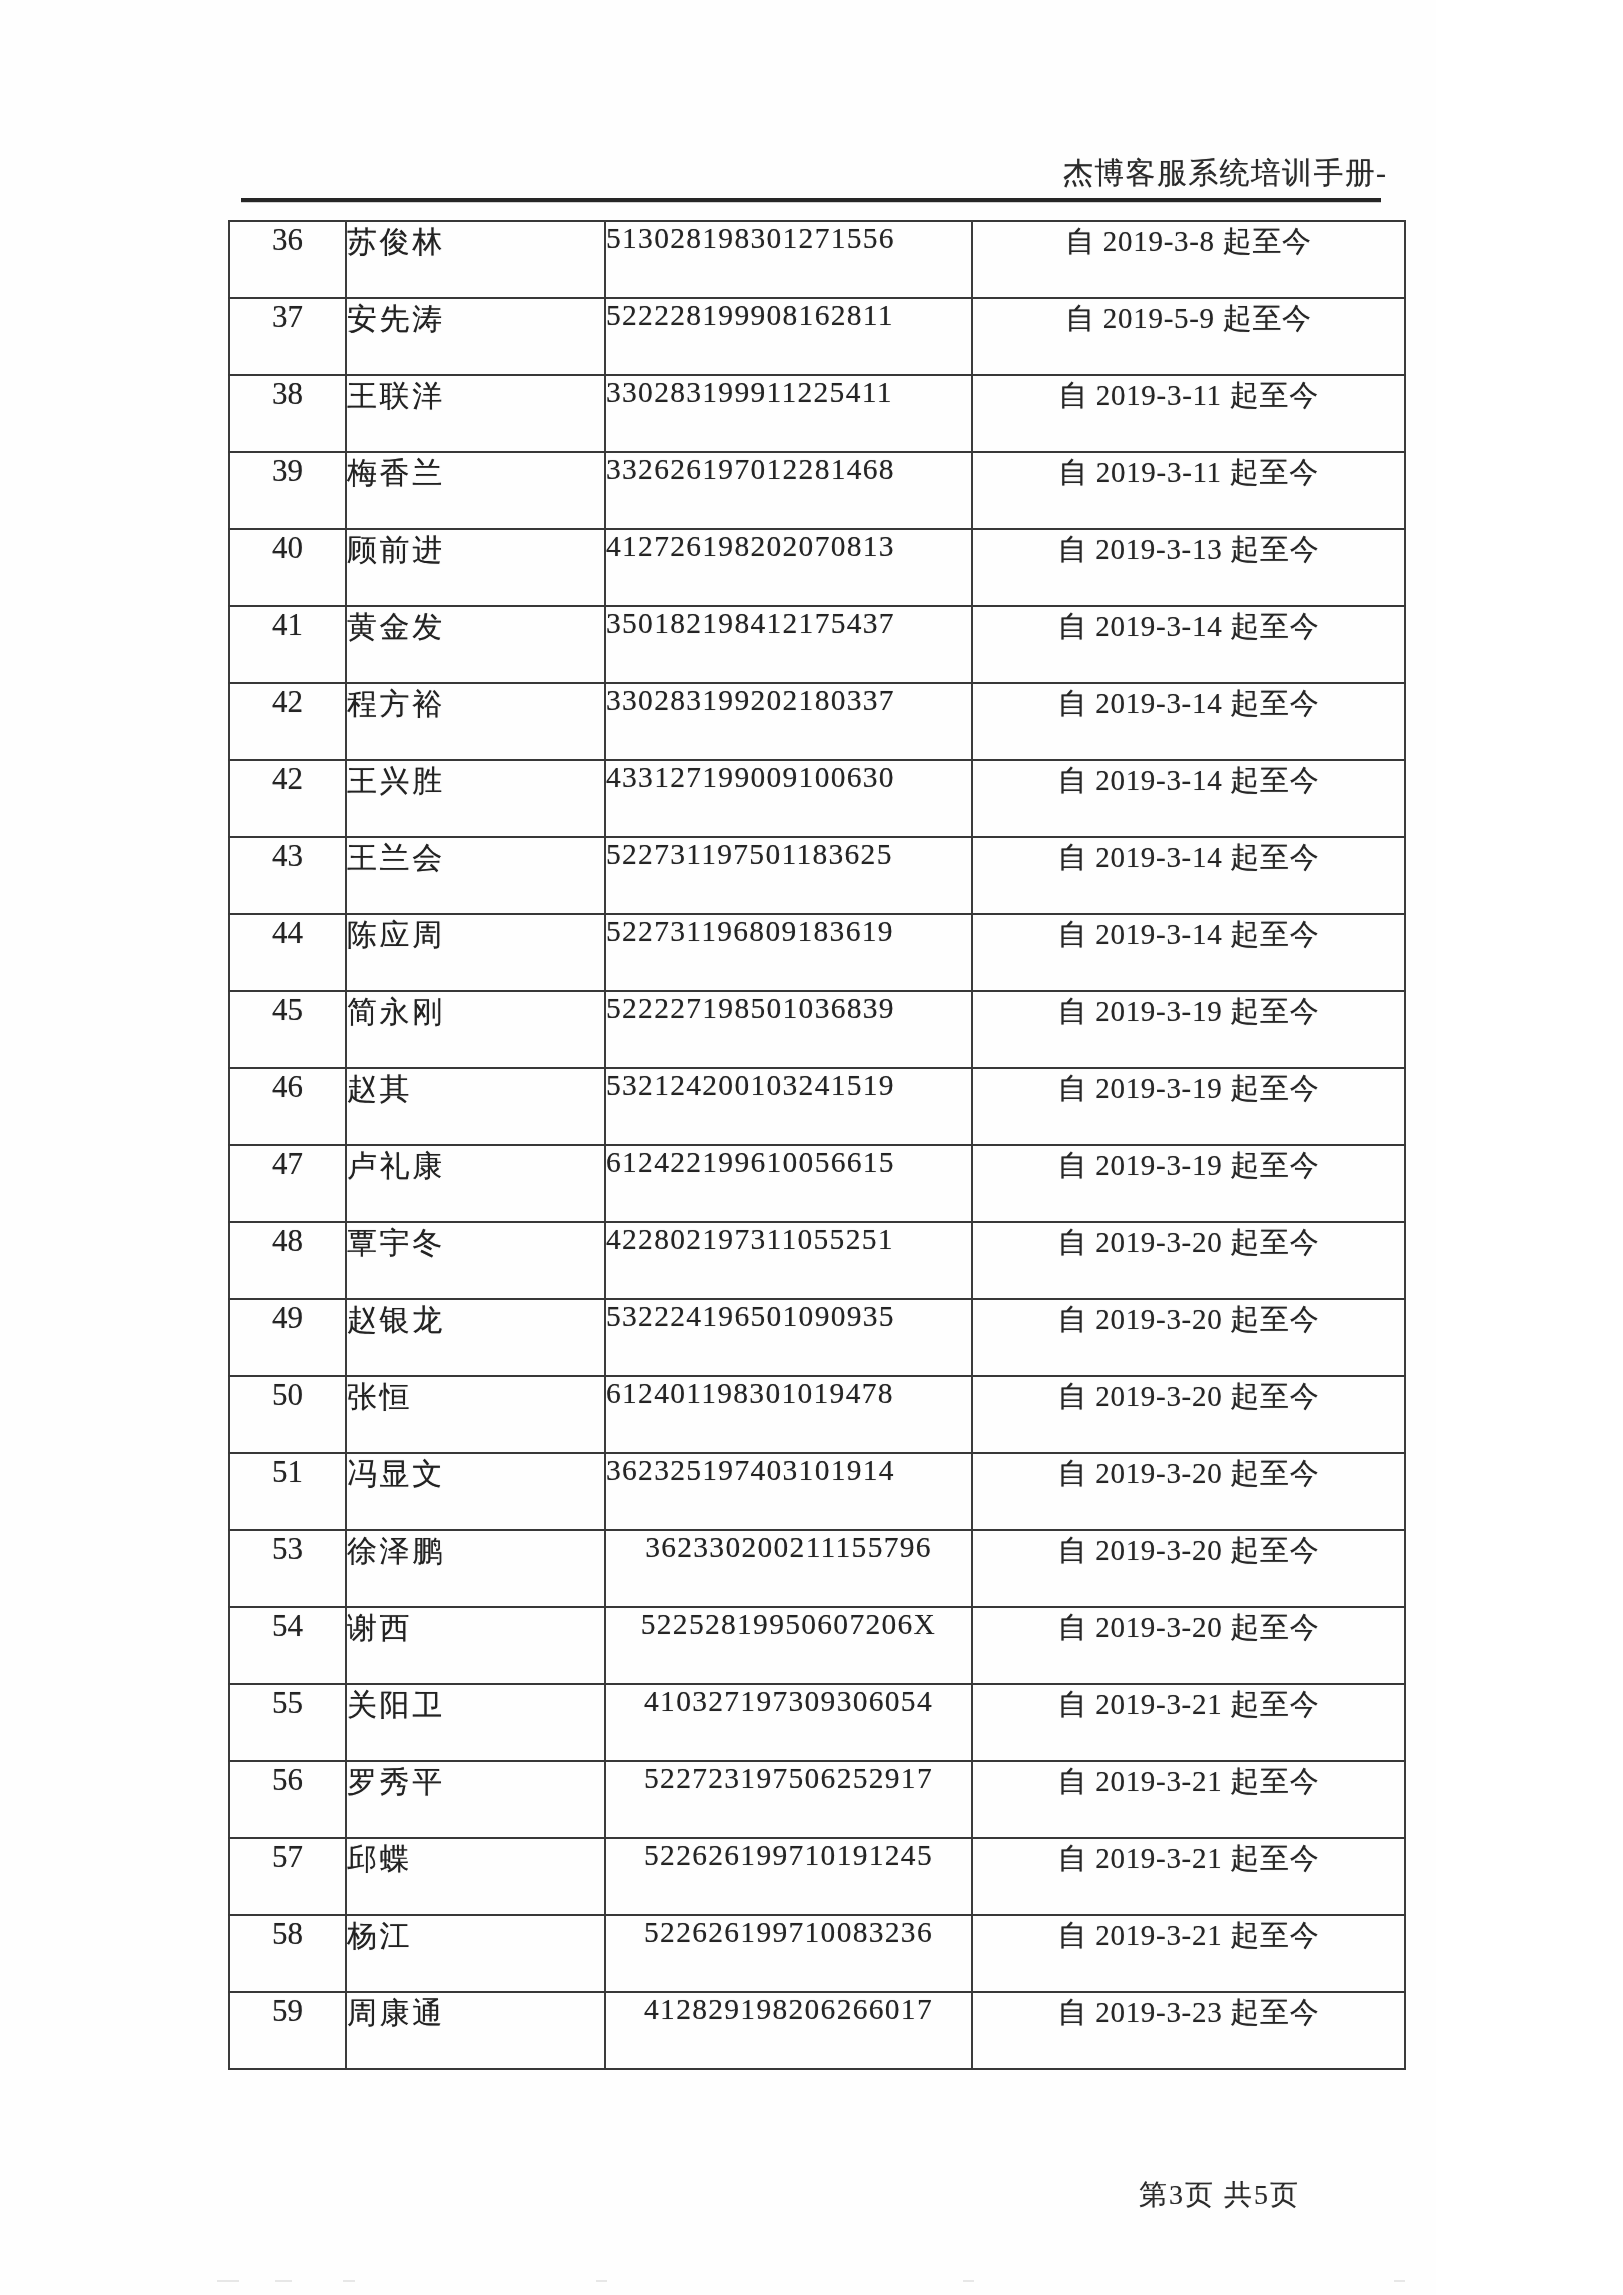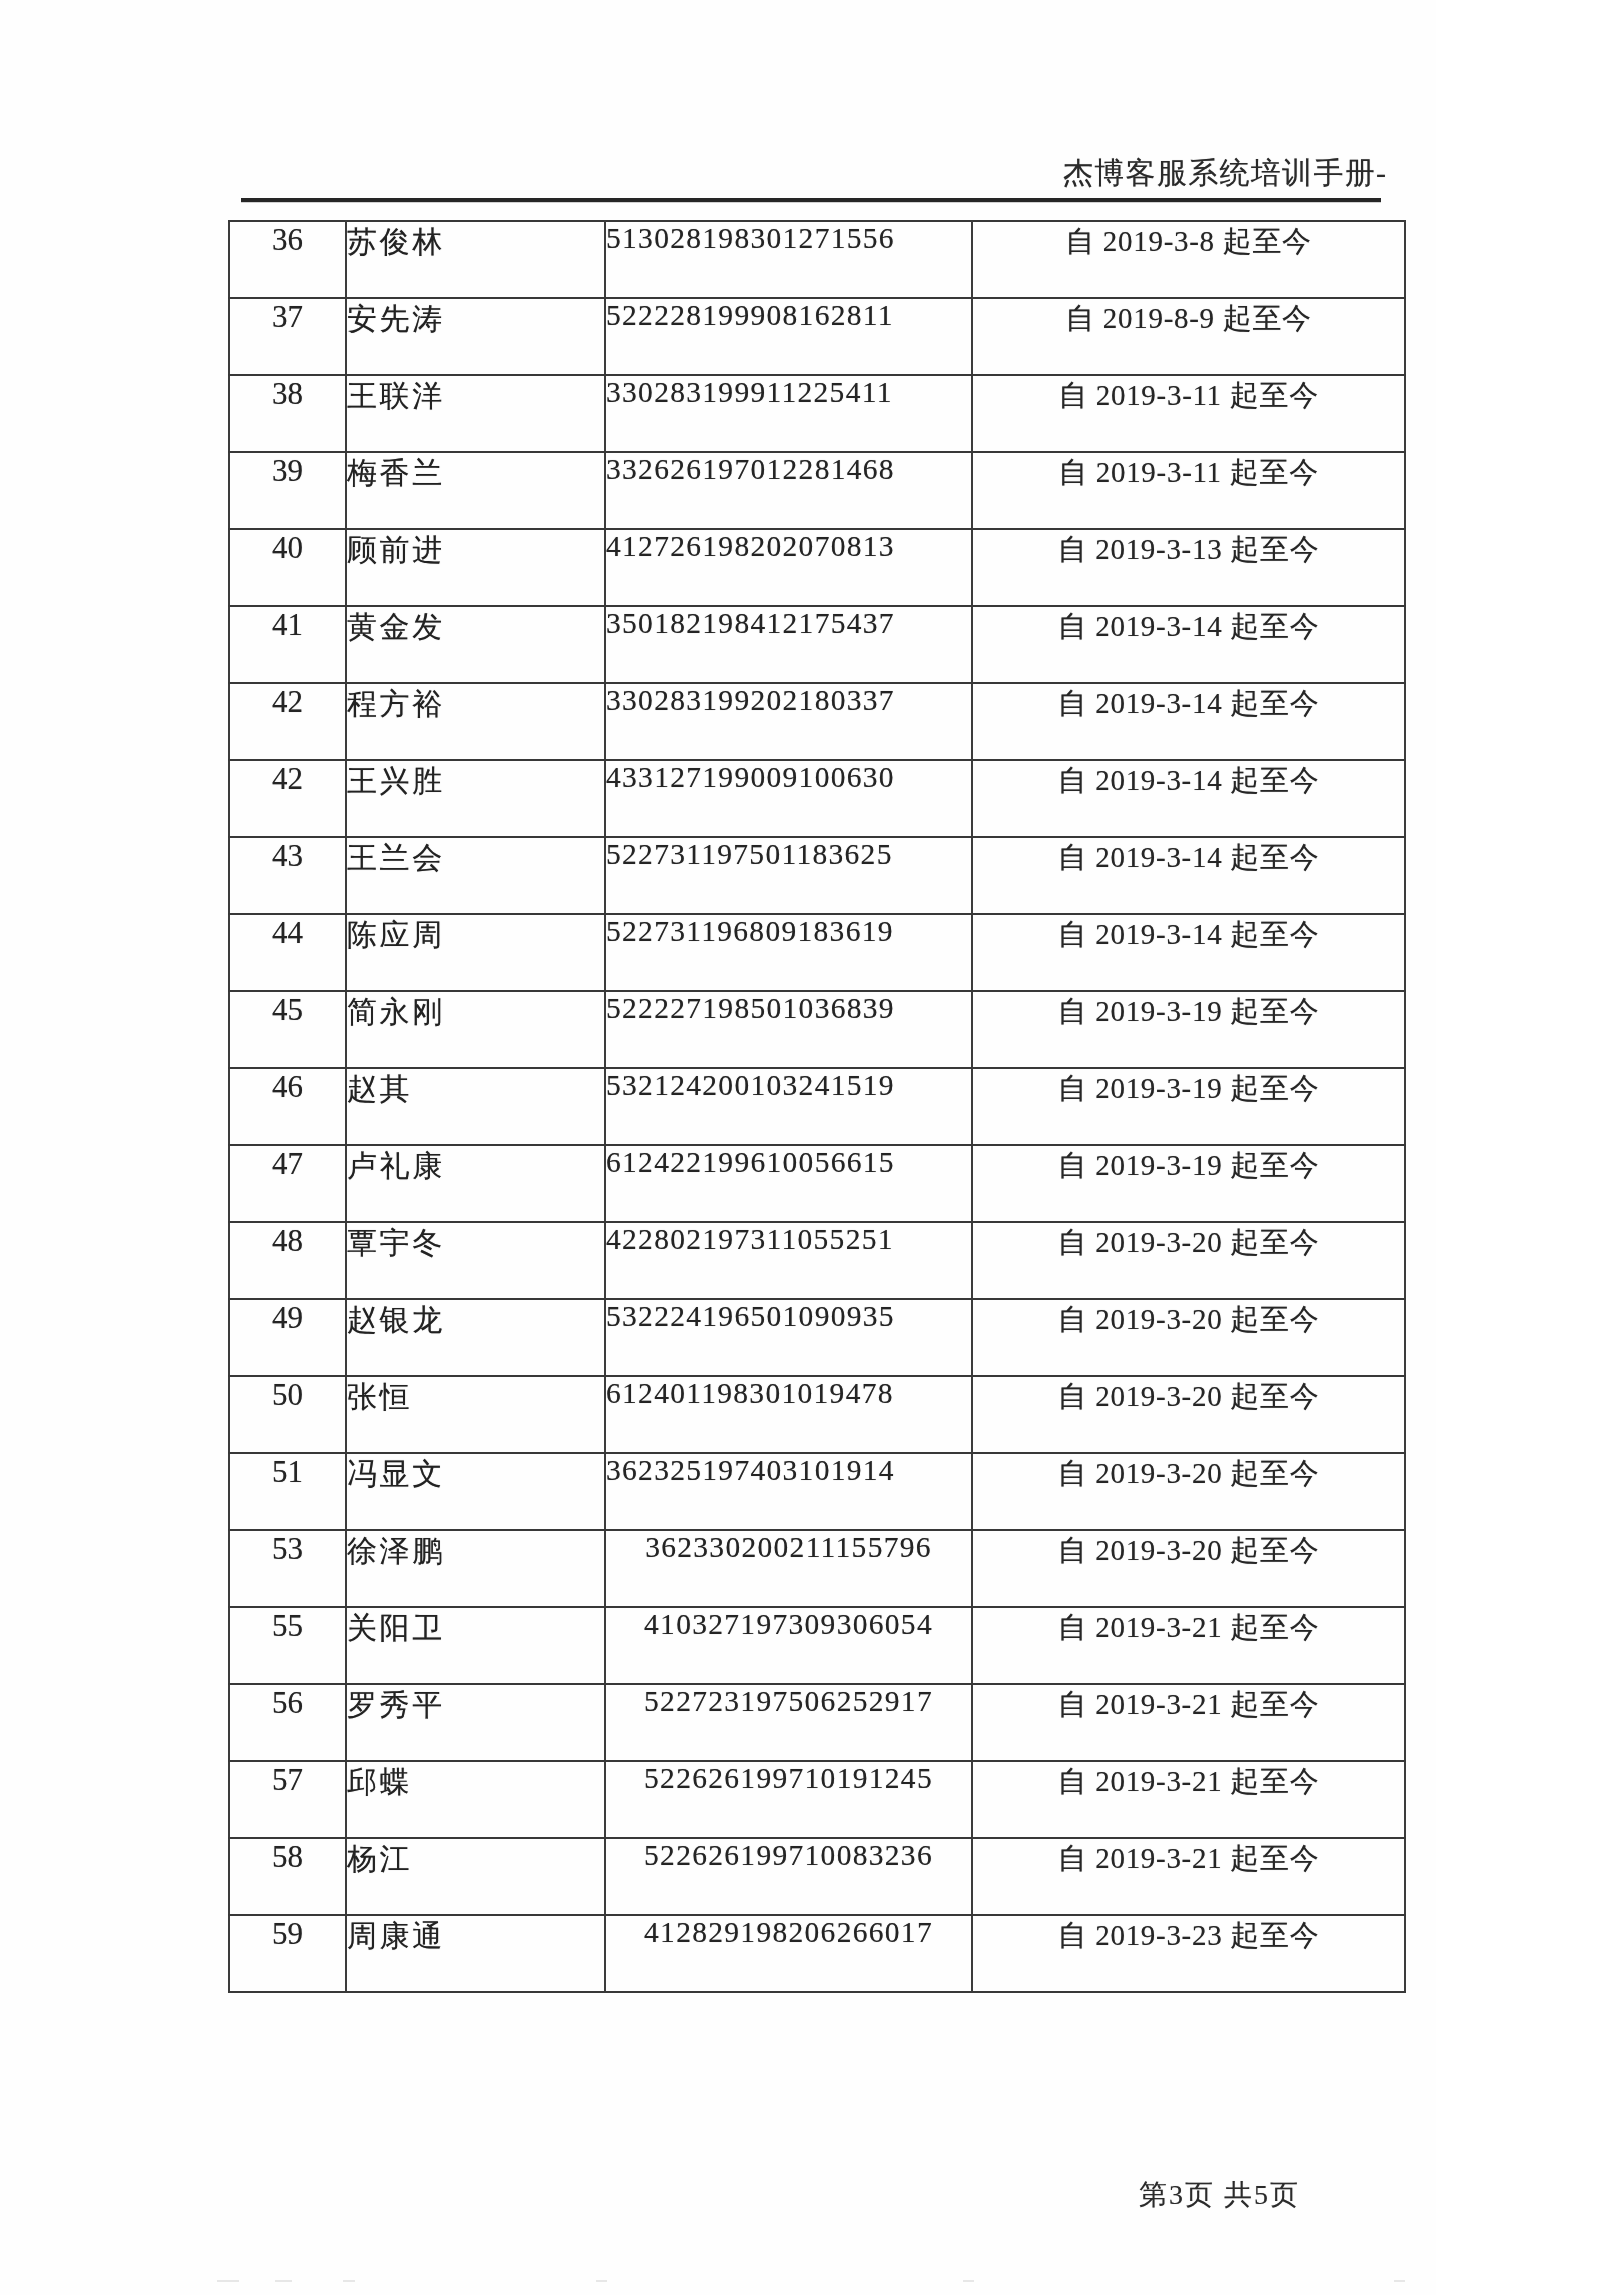--- a/index.html
+++ b/index.html
@@ -181,21 +181,21 @@
         <tr>
           <td class="no">36</td>
           <td class="name">苏俊林</td>
           <td class="id">513028198301271556</td>
           <td class="date">自 2019-3-8 起至今</td>
         </tr>
         <tr>
           <td class="no">37</td>
           <td class="name">安先涛</td>
           <td class="id">522228199908162811</td>
-          <td class="date">自 2019-8-9 起至今</td>
+          <td class="date">自 2019-5-9 起至今</td>
         </tr>
         <tr>
           <td class="no">38</td>
           <td class="name">王联洋</td>
           <td class="id">330283199911225411</td>
           <td class="date">自 2019-3-11 起至今</td>
         </tr>
         <tr>
           <td class="no">39</td>
           <td class="name">梅香兰</td>
@@ -277,20 +277,26 @@
         <tr>
           <td class="no">51</td>
           <td class="name">冯显文</td>
           <td class="id">362325197403101914</td>
           <td class="date">自 2019-3-20 起至今</td>
         </tr>
         <tr class="centered">
           <td class="no">53</td>
           <td class="name">徐泽鹏</td>
           <td class="id">362330200211155796</td>
+          <td class="date">自 2019-3-20 起至今</td>
+        </tr>
+        <tr class="centered">
+          <td class="no">54</td>
+          <td class="name">谢西</td>
+          <td class="id">52252819950607206X</td>
           <td class="date">自 2019-3-20 起至今</td>
         </tr>
         <tr class="centered">
           <td class="no">55</td>
           <td class="name">关阳卫</td>
           <td class="id">410327197309306054</td>
           <td class="date">自 2019-3-21 起至今</td>
         </tr>
         <tr class="centered">
           <td class="no">56</td>

